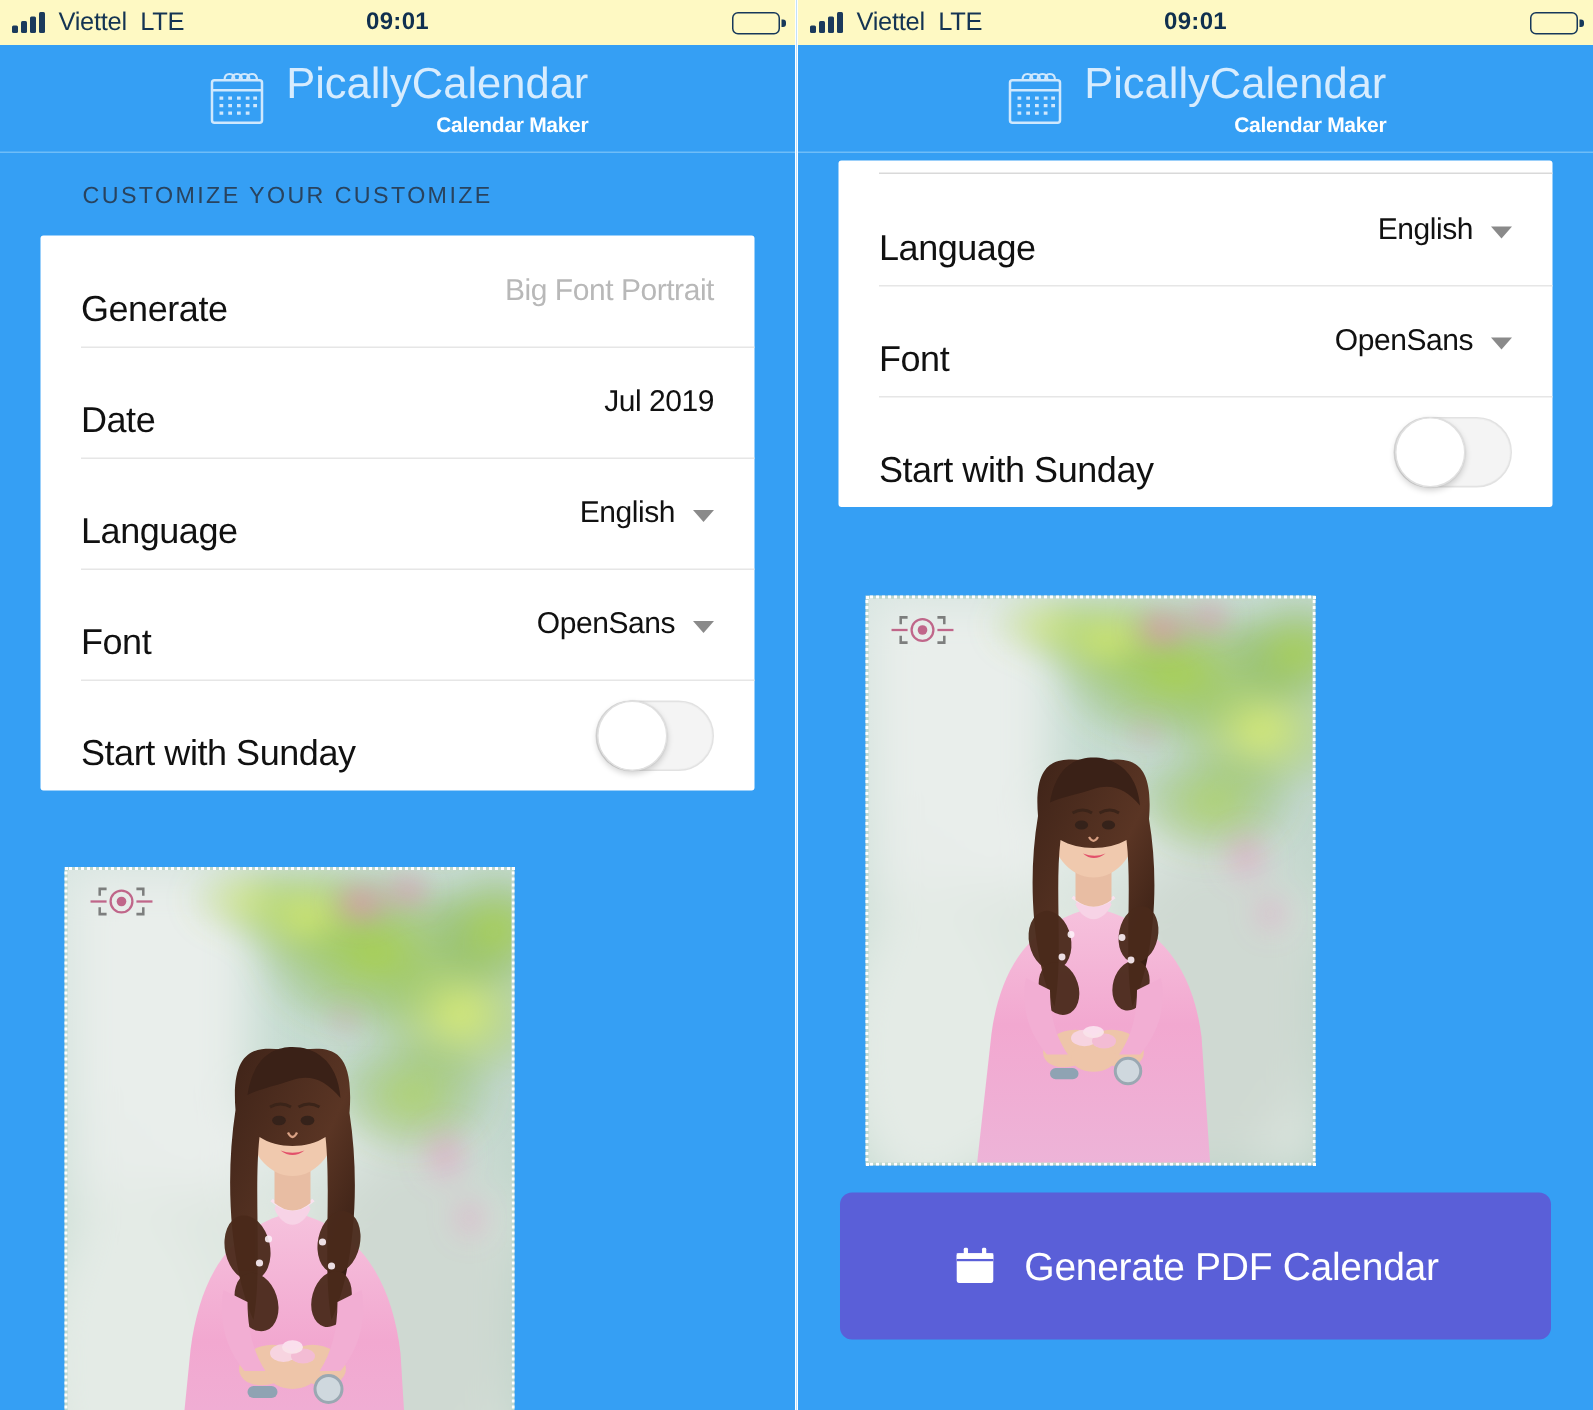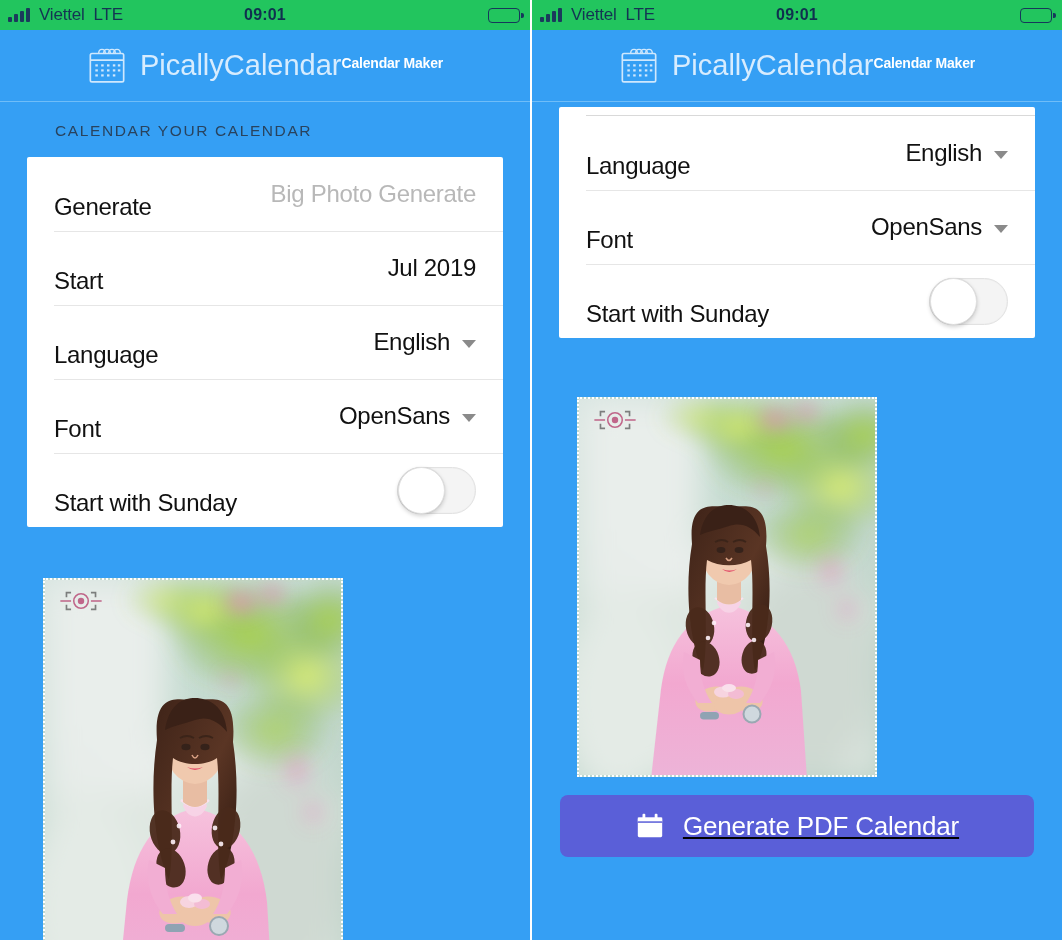--- a/index.html
+++ b/index.html
@@ -27,21 +27,21 @@
     background: #359FF4;
     overflow: hidden;
   }
   .phone.left  { border-right: 1px solid #ffffff; }
   .phone.right { border-left: 1px solid #ffffff; }
 
   
   .status-bar {
     position: relative;
     height: 30px;
-    background: #22c55e;
+    background: #fef9c3;
     display: flex;
     align-items: center;
     padding: 0 10px 0 8px;
   }
   .status-left {
     display: flex;
     align-items: center;
     gap: 9px;
   }
   .signal-bars {
@@ -109,21 +109,21 @@
   .app-header {
     height: 72px;
     background: #359FF4;
     display: flex;
     align-items: center;
     justify-content: center;
     gap: 13px;
     border-bottom: 1px solid #6FBDF8;
   }
   .cal-logo { width: 40px; height: 40px; flex: 0 0 auto; }
-  .brand { display: flex; flex-direction: row; line-height: 1; }
+  .brand { display: flex; flex-direction: column; line-height: 1; }
   .brand-title {
     font-size: 29px;
     color: #D7ECFE;
     letter-spacing: 0px;
     font-weight: 400;
     white-space: nowrap;
   }
   .brand-sub {
     font-size: 14px;
     color: #FFFFFF;
@@ -165,21 +165,21 @@
     background: #E6E6E6;
   }
   .row-label {
     font-size: 24px;
     color: #111111;
     letter-spacing: -0.3px;
     margin-top: 26px;
   }
   .row-value {
     margin-left: auto;
-    font-size: 24px;
+    font-size: 20px;
     color: #111111;
     letter-spacing: -0.3px;
     display: flex;
     align-items: center;
     gap: 12px;
     text-align: right;
   }
   .row-value.placeholder { color: #B8B8B8; }
   .caret {
     width: 0; height: 0;
@@ -240,29 +240,28 @@
     position: absolute;
     left: 13px; top: 8px;
     width: 46px; height: 26px;
     opacity: 0.75;
     z-index: 5;
   }
 
   
   .generate-btn {
     margin: 18px 28px 0 28px;
-    height: 62px;
+    height: 98px;
     background: #5A5FD8;
     border-radius: 8px;
     display: flex;
     align-items: center;
     justify-content: center;
     gap: 18px;
     cursor: pointer;
-    text-decoration: underline;
   }
   .generate-btn .btn-label {
     font-size: 26px;
     color: #FFFFFF;
     letter-spacing: -0.2px;
   }
   .btn-cal-icon { width: 30px; height: 30px; flex: 0 0 auto; }
 </style>
 </head>
 <body>
@@ -314,31 +313,31 @@
           <rect x="24" y="34" width="3" height="2.6"></rect>
             <rect x="31" y="34" width="3" height="2.6"></rect>
         </g>
       </svg>
       <div class="brand">
         <div class="brand-title">PicallyCalendar</div>
         <div class="brand-sub">Calendar Maker</div>
       </div>
     </div>
 
-    <div class="section-title">CALENDAR YOUR CALENDAR</div>
+    <div class="section-title">CUSTOMIZE YOUR CUSTOMIZE</div>
 
     <div class="card left-card">
 
       <div class="row">
         <span class="row-label">Generate</span>
-        <span class="row-value placeholder">Big Photo Generate</span>
+        <span class="row-value placeholder">Big Font Portrait</span>
       </div>
 
       <div class="row">
-        <span class="row-label">Start</span>
+        <span class="row-label">Date</span>
         <span class="row-value">Jul 2019</span>
       </div>
 
       <div class="row">
         <span class="row-label">Language</span>
         <span class="row-value">
           <span>English</span>
           <span class="caret"></span>
         </span>
       </div>

